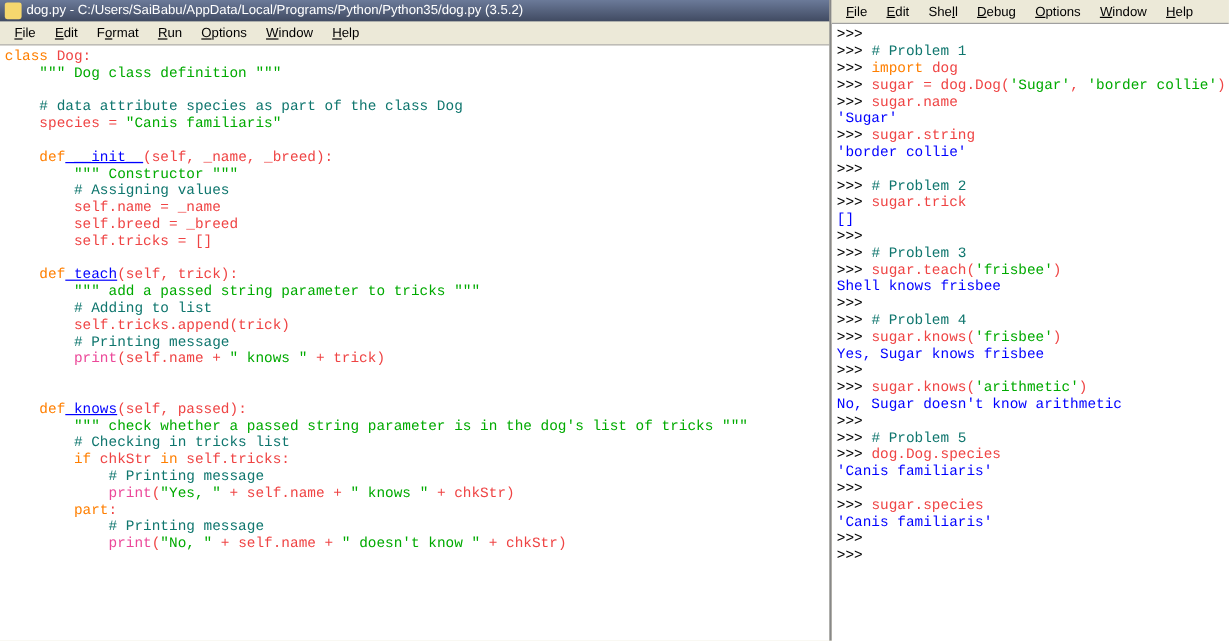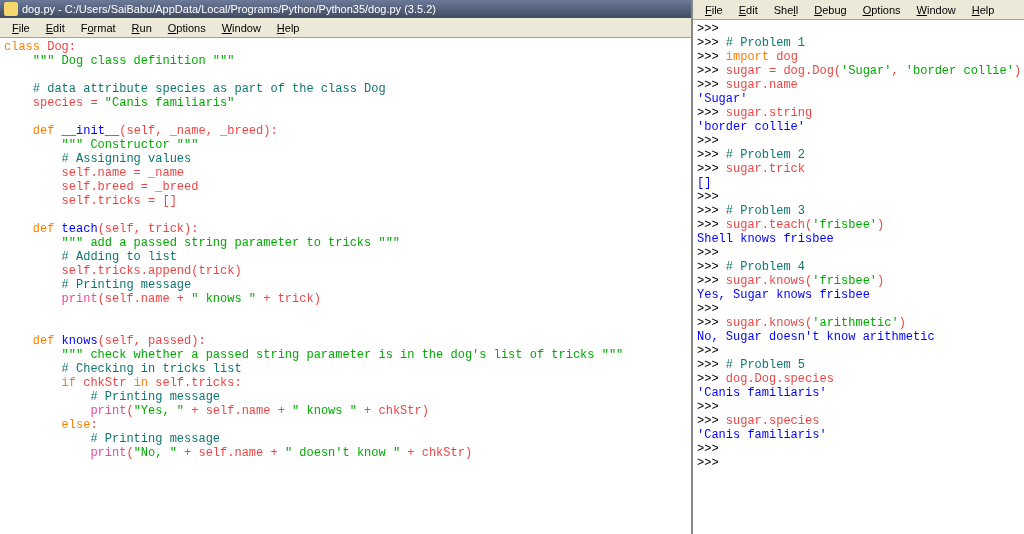--- a/index.html
+++ b/index.html
@@ -9,21 +9,21 @@
 .pane-right { width:331px; }
 .titlebar { height:18px; background:linear-gradient(#6b7a99,#404a61); color:#fff; display:flex; align-items:center; padding:0 4px; font-size:11px; }
 .titlebar .ic { width:14px; height:14px; background:#f5d76e; border-radius:2px; margin-right:4px; display:inline-block; }
 .menubar { height:20px; background:#ece9d8; display:flex; align-items:center; padding:0 4px; border-bottom:1px solid #a0a0a0; }
 .menu-item { padding:2px 8px; cursor:default; }
 .menu-item u { text-decoration:underline; }
 .editor { flex:1; background:#fff; overflow:auto; padding:2px 4px; font-family:"Courier New", monospace; font-size:12px; line-height:14px; white-space:pre; }
 .kw { color:#ff7f00; }
 .str { color:#00aa00; }
 .com { color:#0f766e; }
-.def { color:#0000ff; }
+.def { color:#0000ff;text-decoration:underline; }
 .bi  { color:#ec4899; }
 .out { color:#0000ff; }
 .prompt { color:#000; }
 .pln { color:#ef4444; }
 </style>
 </head>
 <body>
 
 <div class="pane pane-left">
   <div class="titlebar">
@@ -59,21 +59,21 @@
 <span class="com">        # Printing message</span>
 <span class="bi">        print</span><span class="pln">(self.name + </span><span class="str">" knows "</span><span class="pln"> + trick)</span>
 
 
 <span class="kw">    def</span><span class="def"> knows</span><span class="pln">(self, passed):</span>
 <span class="str">        """ check whether a passed string parameter is in the dog's list of tricks """</span>
 <span class="com">        # Checking in tricks list</span>
 <span class="kw">        if</span><span class="pln"> chkStr </span><span class="kw">in</span><span class="pln"> self.tricks:</span>
 <span class="com">            # Printing message</span>
 <span class="bi">            print</span><span class="pln">(</span><span class="str">"Yes, "</span><span class="pln"> + self.name + </span><span class="str">" knows "</span><span class="pln"> + chkStr)</span>
-<span class="kw">        else</span><span class="pln">:</span>
+<span class="kw">        part</span><span class="pln">:</span>
 <span class="com">            # Printing message</span>
 <span class="bi">            print</span><span class="pln">(</span><span class="str">"No, "</span><span class="pln"> + self.name + </span><span class="str">" doesn't know "</span><span class="pln"> + chkStr)</span>
 </div>
 </div>
 
 <div class="pane pane-right">
   <div class="menubar">
     <span class="menu-item"><u>F</u>ile</span>
     <span class="menu-item"><u>E</u>dit</span>
     <span class="menu-item">She<u>l</u>l</span>

